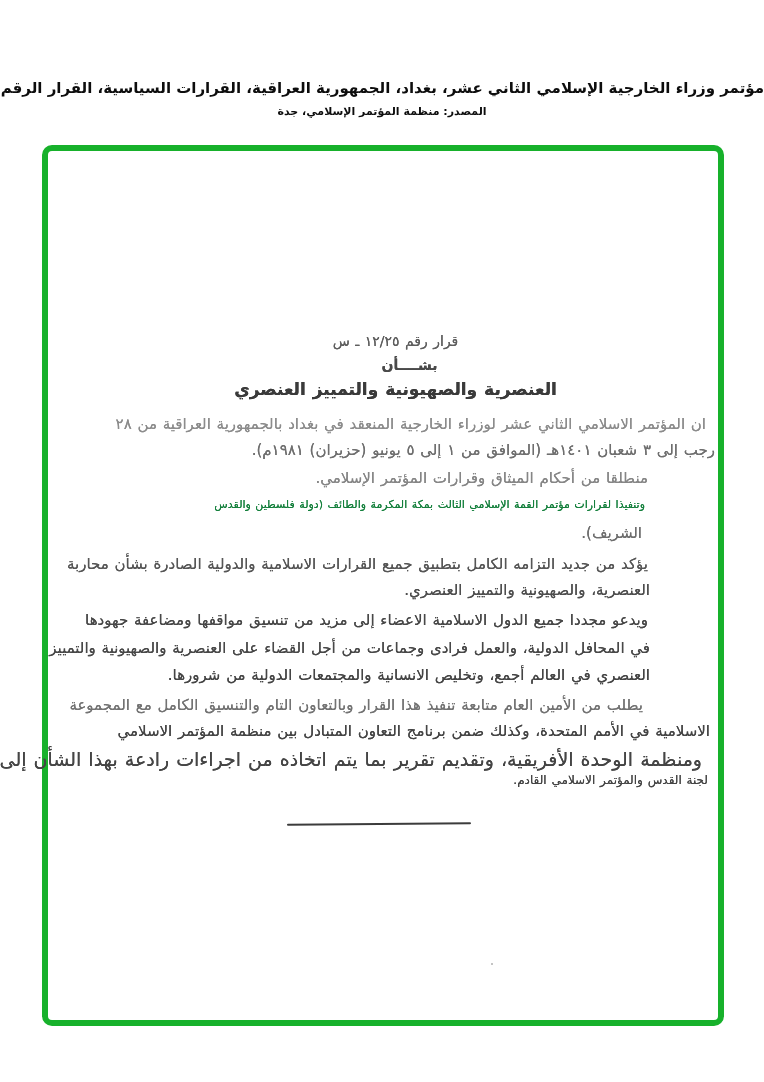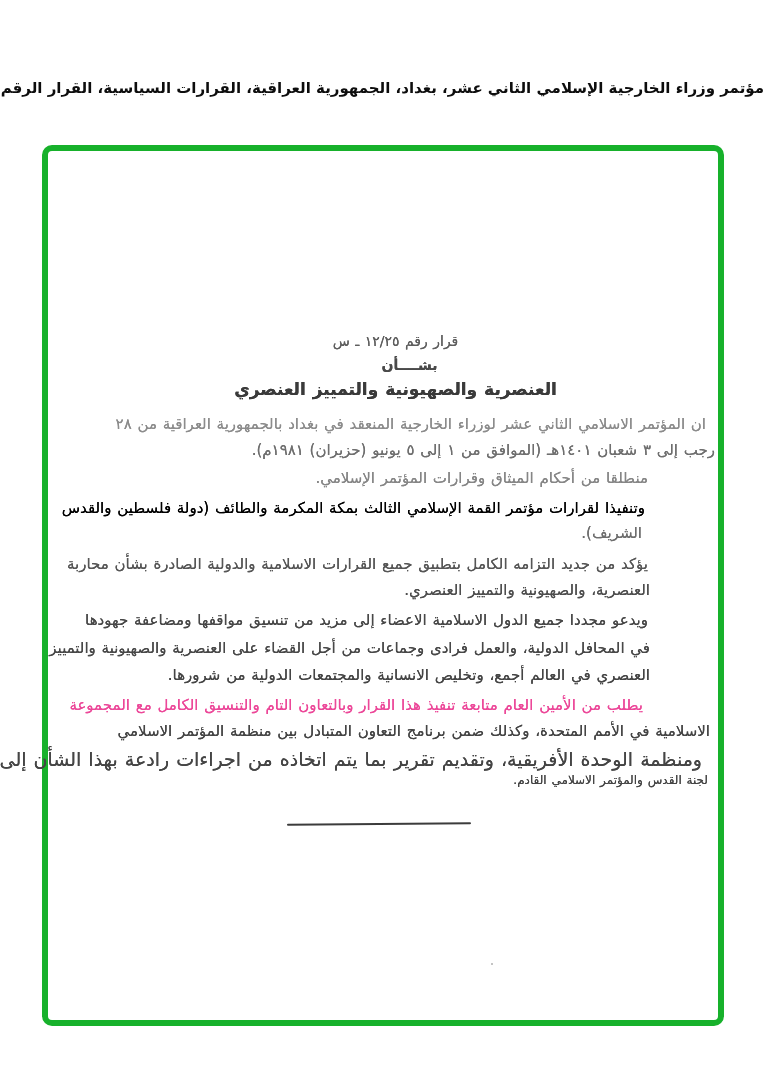--- a/index.html
+++ b/index.html
@@ -72,38 +72,39 @@
     background: #c4c4c4;
   }
 </style>
 </head>
 <body>
 
 <div id="page">
 
   <div id="hdr1" class="hdr">مؤتمر وزراء الخارجية الإسلامي الثاني عشر، بغداد، الجمهورية العراقية، القرارات السياسية، القرار الرقم ١٢/٢٥- س</div>
 
+  <div id="hdr2" class="hdr">المصدر: منظمة المؤتمر الإسلامي، جدة</div>
 
   <div id="doc-frame" style="border-color: rgb(23, 177, 43);"></div>
 
   <div>
       <div class="doc-line center" style="top: 332px; font-size: 14px; font-weight: 400; color: rgb(94, 94, 94);">قرار رقم ١٢/٢٥ ـ س</div>
       <div class="doc-line center" style="top: 356px; font-size: 14px; font-weight: 600; color: rgb(74, 74, 74); padding-left: 28px;">بشــــأن</div>
       <div class="doc-line center" style="top: 378px; font-size: 17px; font-weight: 600; color: rgb(58, 58, 58);">العنصرية والصهيونية والتمييز العنصري</div>
       <div class="doc-line" style="top: 414px; right: 58px; font-size: 15px; font-weight: 400; color: rgb(140, 140, 140);">ان المؤتمر الاسلامي الثاني عشر لوزراء الخارجية المنعقد في بغداد بالجمهورية العراقية من ٢٨</div>
       <div class="doc-line" style="top: 440px; right: 49px; font-size: 15px; font-weight: 400; color: rgb(111, 111, 111);">رجب إلى ٣ شعبان ١٤٠١هـ (الموافق من ١ إلى ٥ يونيو (حزيران) ١٩٨١م).</div>
       <div class="doc-line" style="top: 468px; right: 116px; font-size: 15px; font-weight: 400; color: rgb(134, 134, 134);">منطلقا من أحكام الميثاق وقرارات المؤتمر الإسلامي.</div>
-      <div class="doc-line" style="top: 498px; right: 119px; font-size: 15px; font-weight: 400; color: #000000;">وتنفيذا لقرارات مؤتمر القمة الإسلامي الثالث بمكة المكرمة والطائف (دولة فلسطين والقدس</div>
+      <div class="doc-line" style="top: 498px; right: 119px; font-size: 11px; font-weight: 400; color: #15803d;">وتنفيذا لقرارات مؤتمر القمة الإسلامي الثالث بمكة المكرمة والطائف (دولة فلسطين والقدس</div>
       <div class="doc-line" style="top: 523px; right: 122px; font-size: 15px; font-weight: 400; color: rgb(110, 110, 110);">الشريف).</div>
       <div class="doc-line" style="top: 554px; right: 116px; font-size: 15px; font-weight: 400; color: rgb(86, 86, 86);">يؤكد من جديد التزامه الكامل بتطبيق جميع القرارات الاسلامية والدولية الصادرة بشأن محاربة</div>
       <div class="doc-line" style="top: 580px; right: 114px; font-size: 15px; font-weight: 400; color: rgb(78, 78, 78);">العنصرية، والصهيونية والتمييز العنصري.</div>
       <div class="doc-line" style="top: 610px; right: 116px; font-size: 15px; font-weight: 400; color: rgb(72, 72, 72);">ويدعو مجددا جميع الدول الاسلامية الاعضاء إلى مزيد من تنسيق مواقفها ومضاعفة جهودها</div>
       <div class="doc-line" style="top: 638px; right: 114px; font-size: 15px; font-weight: 400; color: rgb(72, 72, 72);">في المحافل الدولية، والعمل فرادى وجماعات من أجل القضاء على العنصرية والصهيونية والتمييز</div>
       <div class="doc-line" style="top: 665px; right: 114px; font-size: 15px; font-weight: 400; color: rgb(69, 69, 69);">العنصري في العالم أجمع، وتخليص الانسانية والمجتمعات الدولية من شرورها.</div>
-      <div class="doc-line" style="top: 695px; right: 121px; font-size: 15px; font-weight: 400; color: #ec4899;">يطلب من الأمين العام متابعة تنفيذ هذا القرار وبالتعاون التام والتنسيق الكامل مع المجموعة</div>
+      <div class="doc-line" style="top: 695px; right: 121px; font-size: 15px; font-weight: 400; color: #737373;">يطلب من الأمين العام متابعة تنفيذ هذا القرار وبالتعاون التام والتنسيق الكامل مع المجموعة</div>
       <div class="doc-line" style="top: 721px; right: 54px; font-size: 15px; font-weight: 400; color: rgb(69, 69, 69);">الاسلامية في الأمم المتحدة، وكذلك ضمن برنامج التعاون المتبادل بين منظمة المؤتمر الاسلامي</div>
       <div class="doc-line" style="top: 747px; right: 62px; font-size: 19px; font-weight: 400; color: rgb(69, 69, 69); text-align: right;">ومنظمة الوحدة الأفريقية، وتقديم تقرير بما يتم اتخاذه من اجراءات رادعة بهذا الشأن إلى كل من</div>
       <div class="doc-line" style="top: 772px; right: 56px; font-size: 12px; font-weight: 400; color: rgb(69, 69, 69);">لجنة القدس والمؤتمر الاسلامي القادم.</div>
     </div>
 
   <div id="divider"></div>
 
   <div id="speck"></div>
 
 </div>

